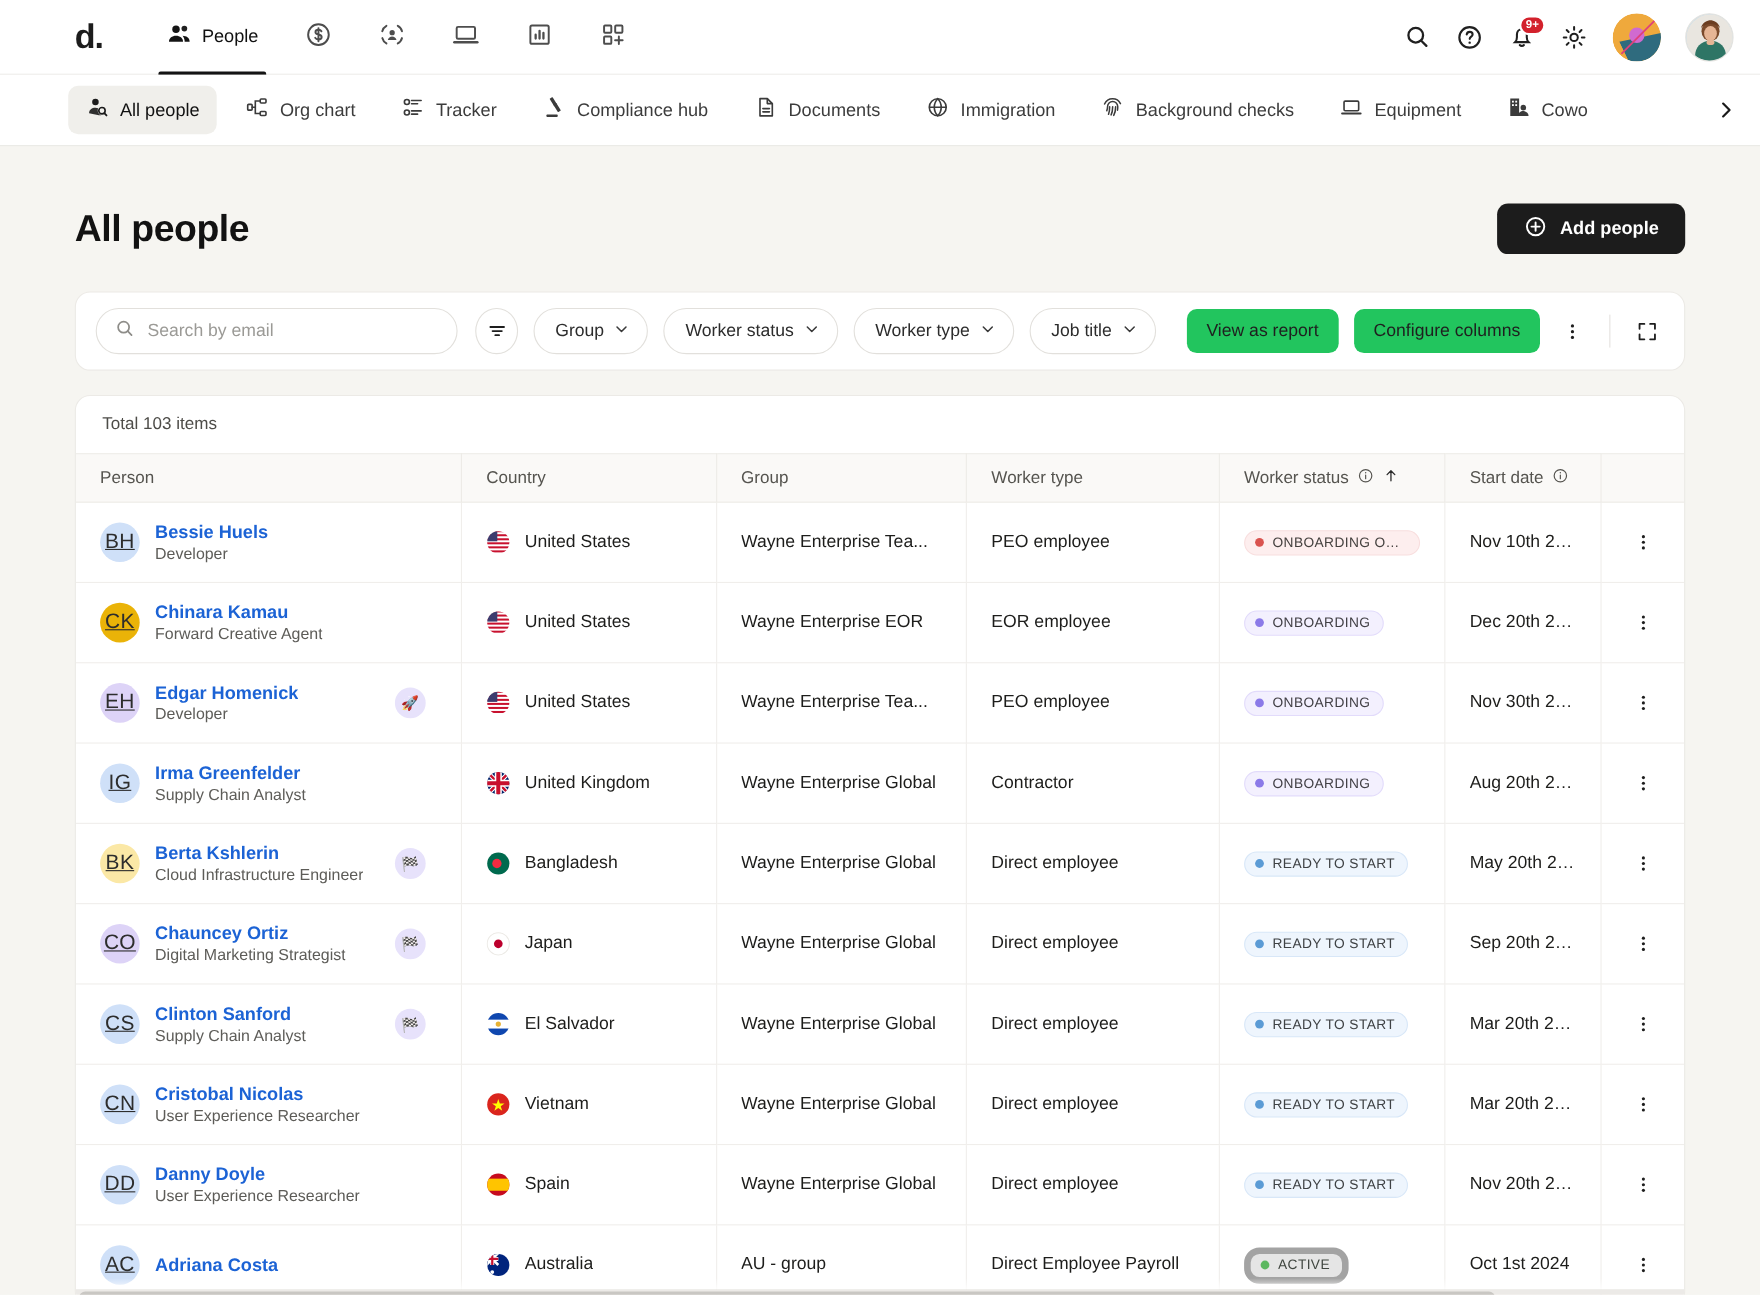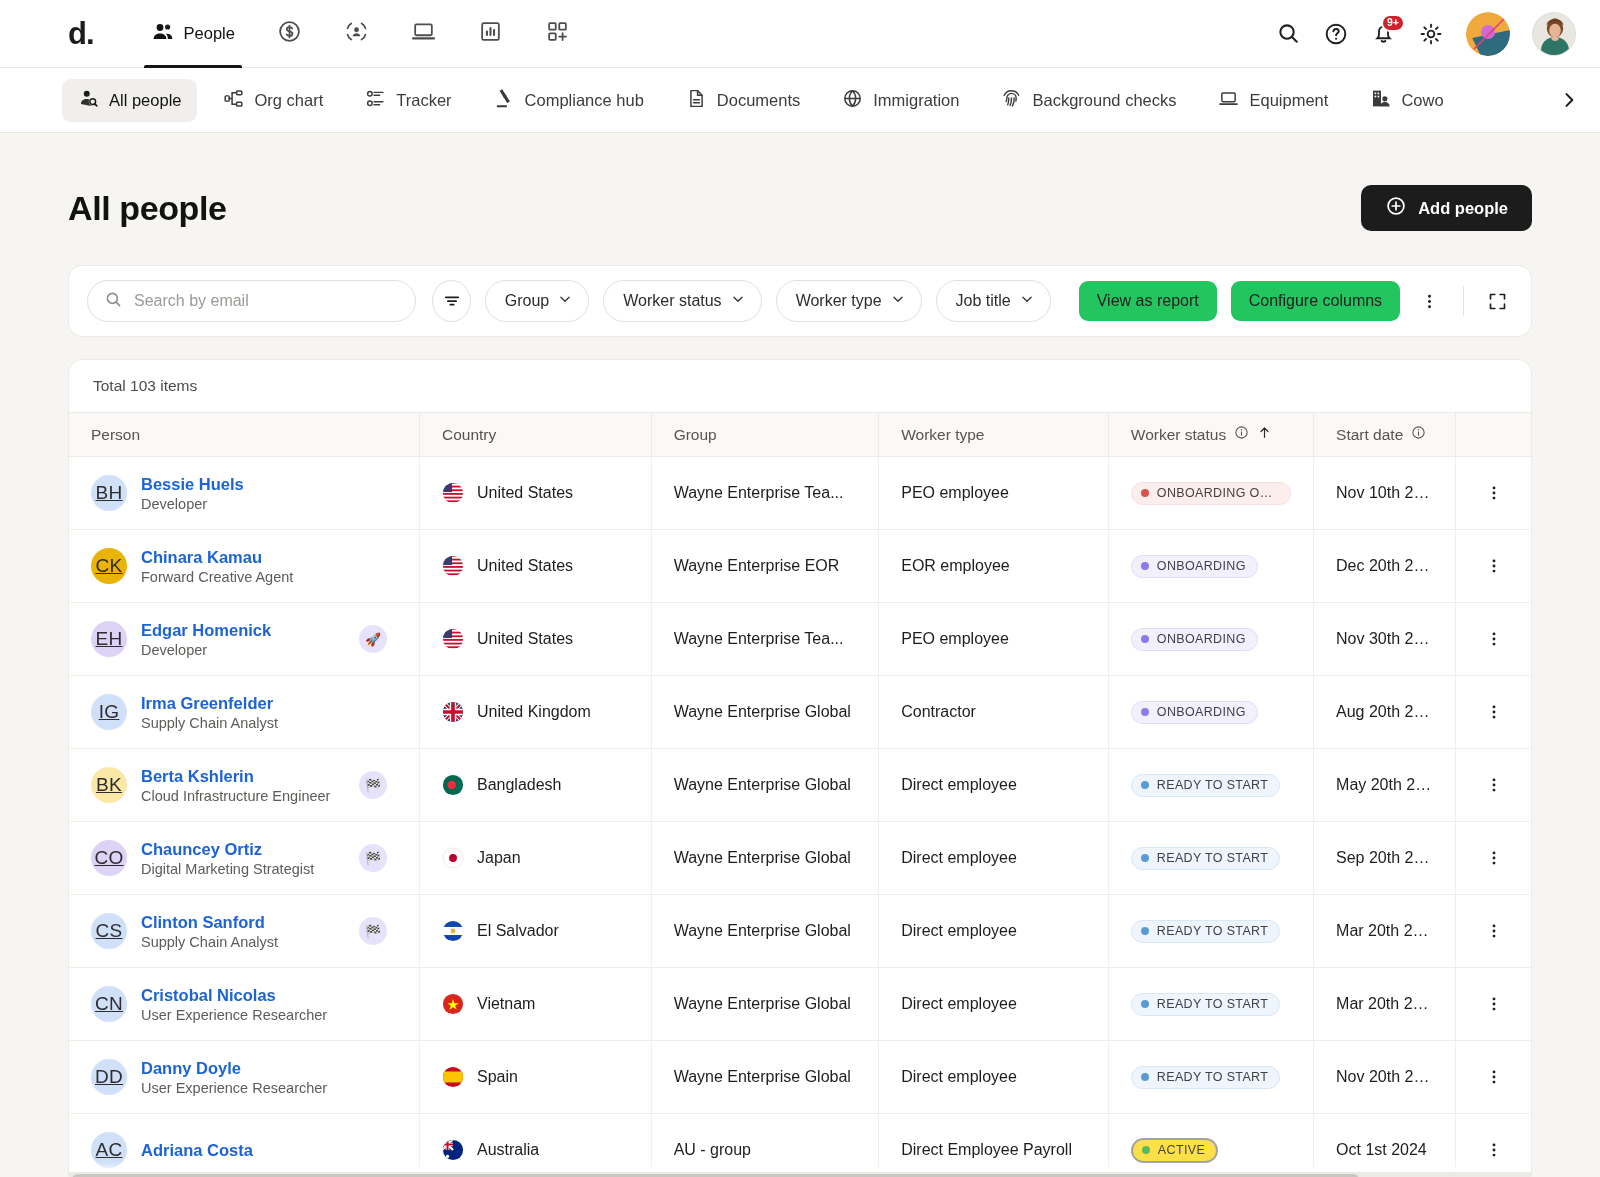--- a/index.html
+++ b/index.html
@@ -1051,21 +1051,21 @@
                   </svg></span>
                 <span class="truncate">Australia</span>
               </div>
             </td>
             <td>
               <span class="truncate">AU - group</span>
             </td>
             <td>
               <span class="truncate">Direct Employee Payroll</span>
             </td>
-            <td><span class="status-chip" style="background:#fde047;border:2px solid #a3a3a3;color:#3f453f">
+            <td><span class="status-chip" style="background:#e5e5e5;border:6px solid #a3a3a3;color:#3f453f">
                 <span class="status-dot" style="background:#5cb860"></span>
                 <span class="status-text">ACTIVE</span>
               </span></td>
             <td>
               <span class="truncate">Oct 1st 2024</span>
             </td>
             <td>
               <span class="row-kebab">
                 <svg width="18" height="18" viewBox="0 0 24 24" fill="#1e1e1e">
                   <circle cx="12" cy="5.2" r="1.9"></circle>

